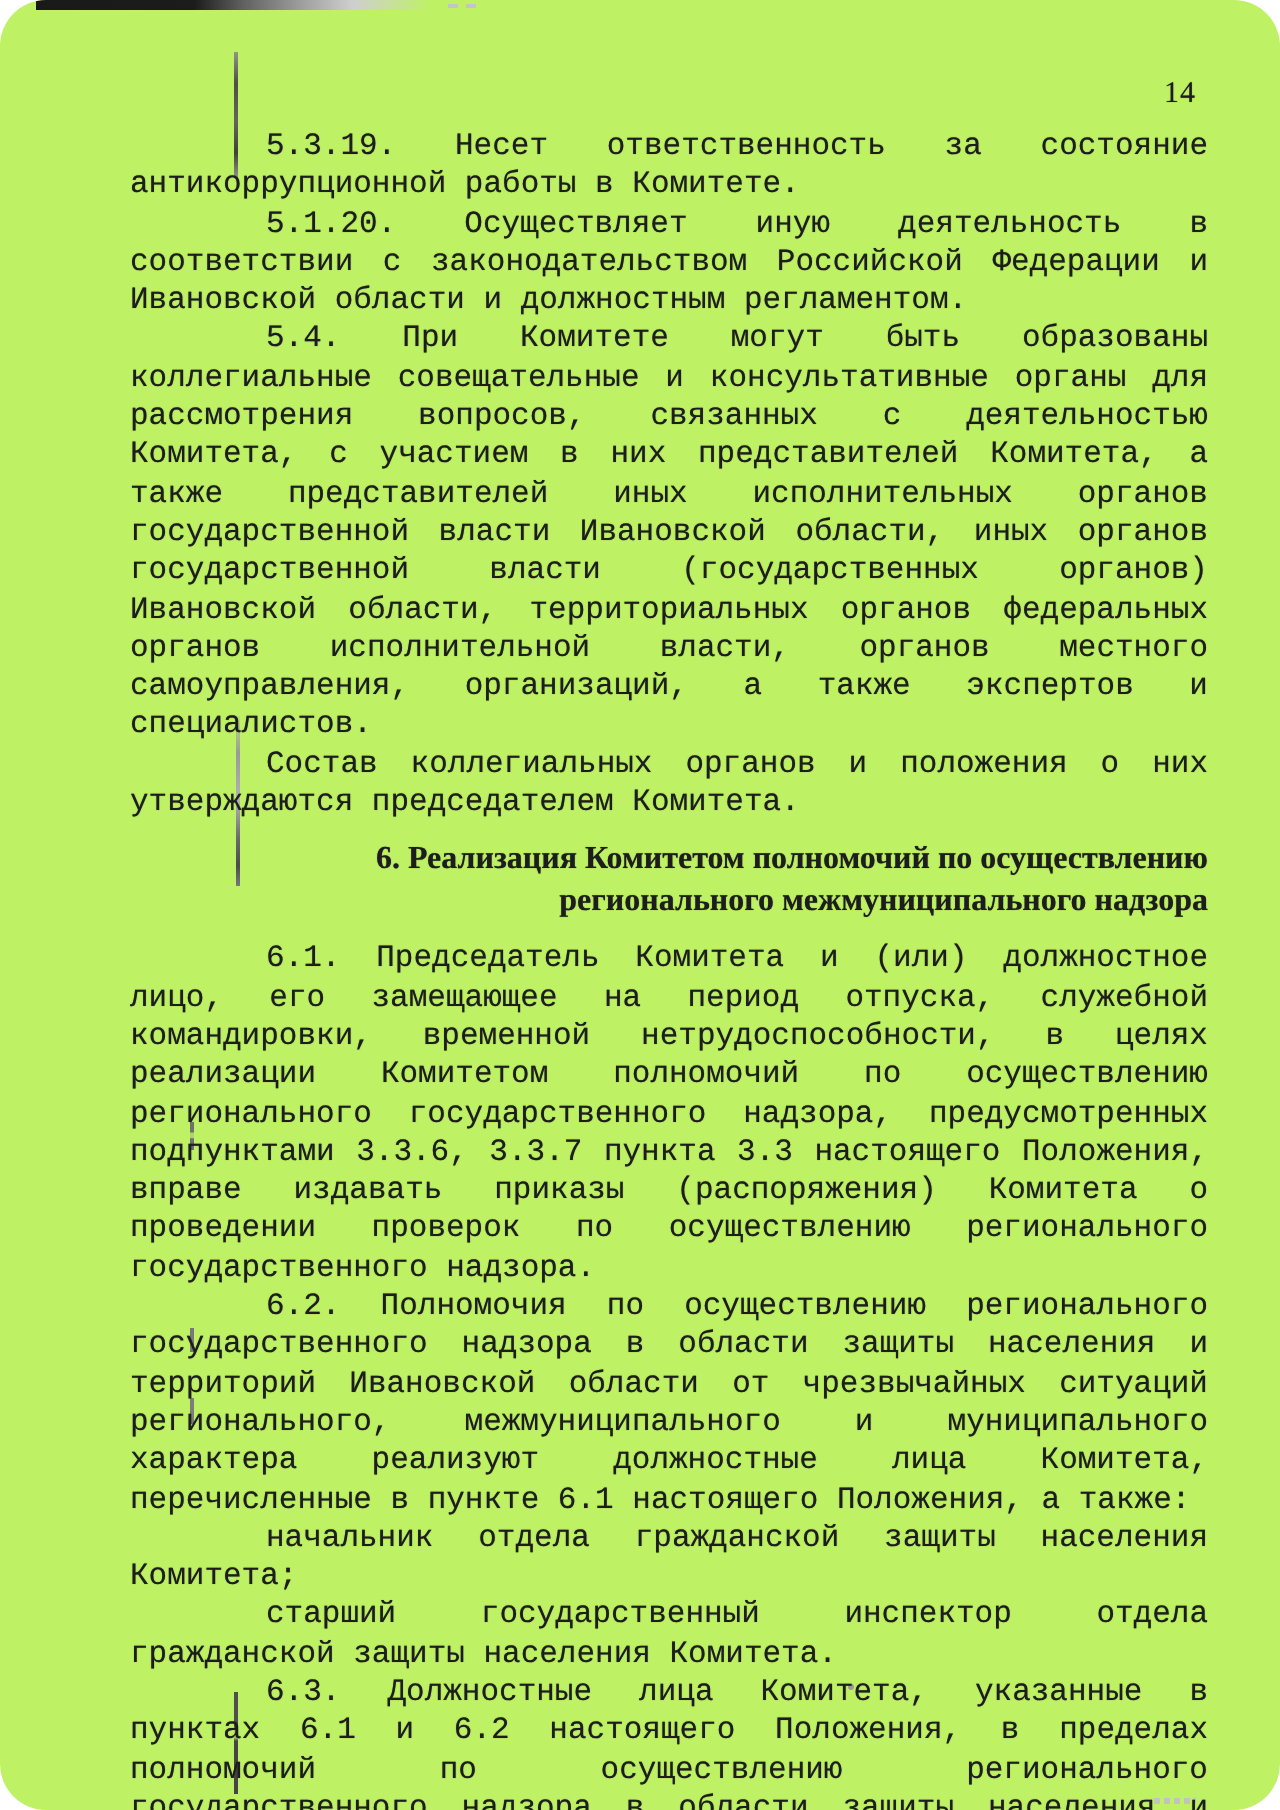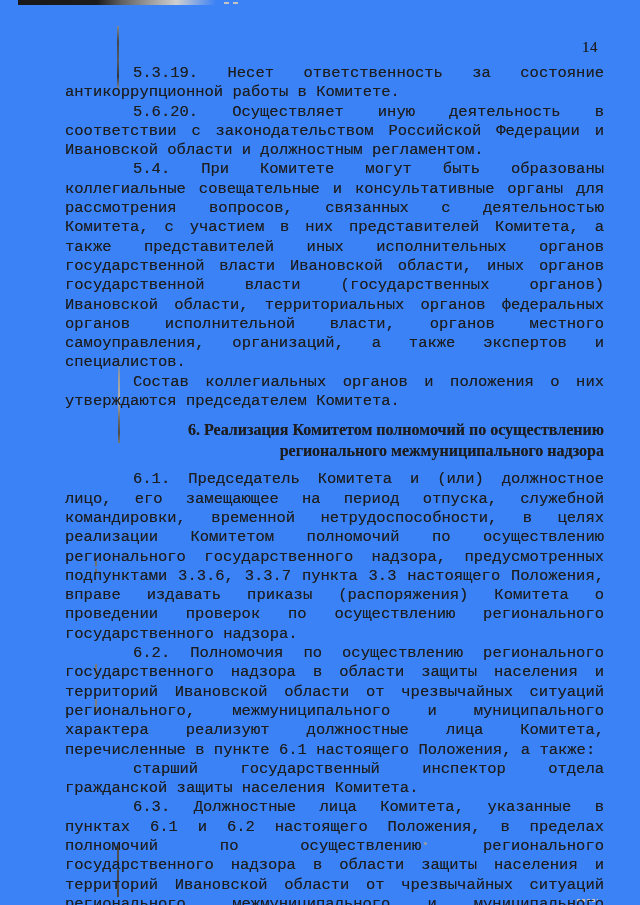--- a/index.html
+++ b/index.html
@@ -4,24 +4,25 @@
 <style>
   html, body {
     margin: 0;
     padding: 0;
     background: #ffffff;
   }
   .page {
     position: relative;
     width: 640px;
     height: 905px;
-    background: #3b82f6;
+    background: #bef264;
     overflow: hidden;
     font-family: "Liberation Serif", "DejaVu Serif", serif;
     color: #1d1d1d;
+    border-radius: 23px;
   }
   .content {
     position: absolute;
     left: 65px;
     top: 64px;
     width: 539px;
   }
   .para {
     margin: 0;
     font-size: 15.5px;
@@ -99,25 +100,26 @@
   <div class="artifact a-tick-2"></div>
   <div class="artifact a-tick-3"></div>
   <div class="artifact a-vline-bottom"></div>
   <div class="artifact a-dot"></div>
   <div class="artifact a-smudge"></div>
 
   <div class="pagenum">14</div>
 
   <div class="content">
     <p class="para">5.3.19. Несет ответственность за состояние антикоррупционной работы в Комитете.</p>
-    <p class="para">5.6.20. Осуществляет иную деятельность в соответствии с законодательством Российской Федерации и Ивановской области и должностным регламентом.</p>
+    <p class="para">5.1.20. Осуществляет иную деятельность в соответствии с законодательством Российской Федерации и Ивановской области и должностным регламентом.</p>
     <p class="para">5.4. При Комитете могут быть образованы коллегиальные совещательные и консультативные органы для рассмотрения вопросов, связанных с деятельностью Комитета, с участием в них представителей Комитета, а также представителей иных исполнительных органов государственной власти Ивановской области, иных органов государственной власти (государственных органов) Ивановской области, территориальных органов федеральных органов исполнительной власти, органов местного самоуправления, организаций, а также экспертов и специалистов.</p>
     <p class="para">Состав коллегиальных органов и положения о них утверждаются председателем Комитета.</p>
 
     <h2 class="heading"><span>6. Реализация Комитетом полномочий по осуществлению</span><br><span>регионального межмуниципального надзора</span></h2>
 
     <p class="para">6.1. Председатель Комитета и (или) должностное лицо, его замещающее на период отпуска, служебной командировки, временной нетрудоспособности, в целях реализации Комитетом полномочий по осуществлению регионального государственного надзора, предусмотренных подпунктами 3.3.6, 3.3.7 пункта 3.3 настоящего Положения, вправе издавать приказы (распоряжения) Комитета о проведении проверок по осуществлению регионального государственного надзора.</p>
     <p class="para">6.2. Полномочия по осуществлению регионального государственного надзора в области защиты населения и территорий Ивановской области от чрезвычайных ситуаций регионального, межмуниципального и муниципального характера реализуют должностные лица Комитета, перечисленные в пункте 6.1 настоящего Положения, а также:</p>
+    <p class="para">начальник отдела гражданской защиты населения Комитета;</p>
     <p class="para">старший государственный инспектор отдела гражданской защиты населения Комитета.</p>
     <p class="para">6.3. Должностные лица Комитета, указанные в пунктах 6.1 и 6.2 настоящего Положения, в пределах полномочий по осуществлению регионального государственного надзора в области защиты населения и территорий Ивановской области от чрезвычайных ситуаций регионального, межмуниципального и муниципального характера, предусмотренных законодательством Российской Федерации и Ивановской области, настоящим Положением и должностными регламентами замещаемых ими должностей государственной гражданской службы Ивановской области, наделены правами:</p>
   </div>
 
 </div>
 
 </body></html>

